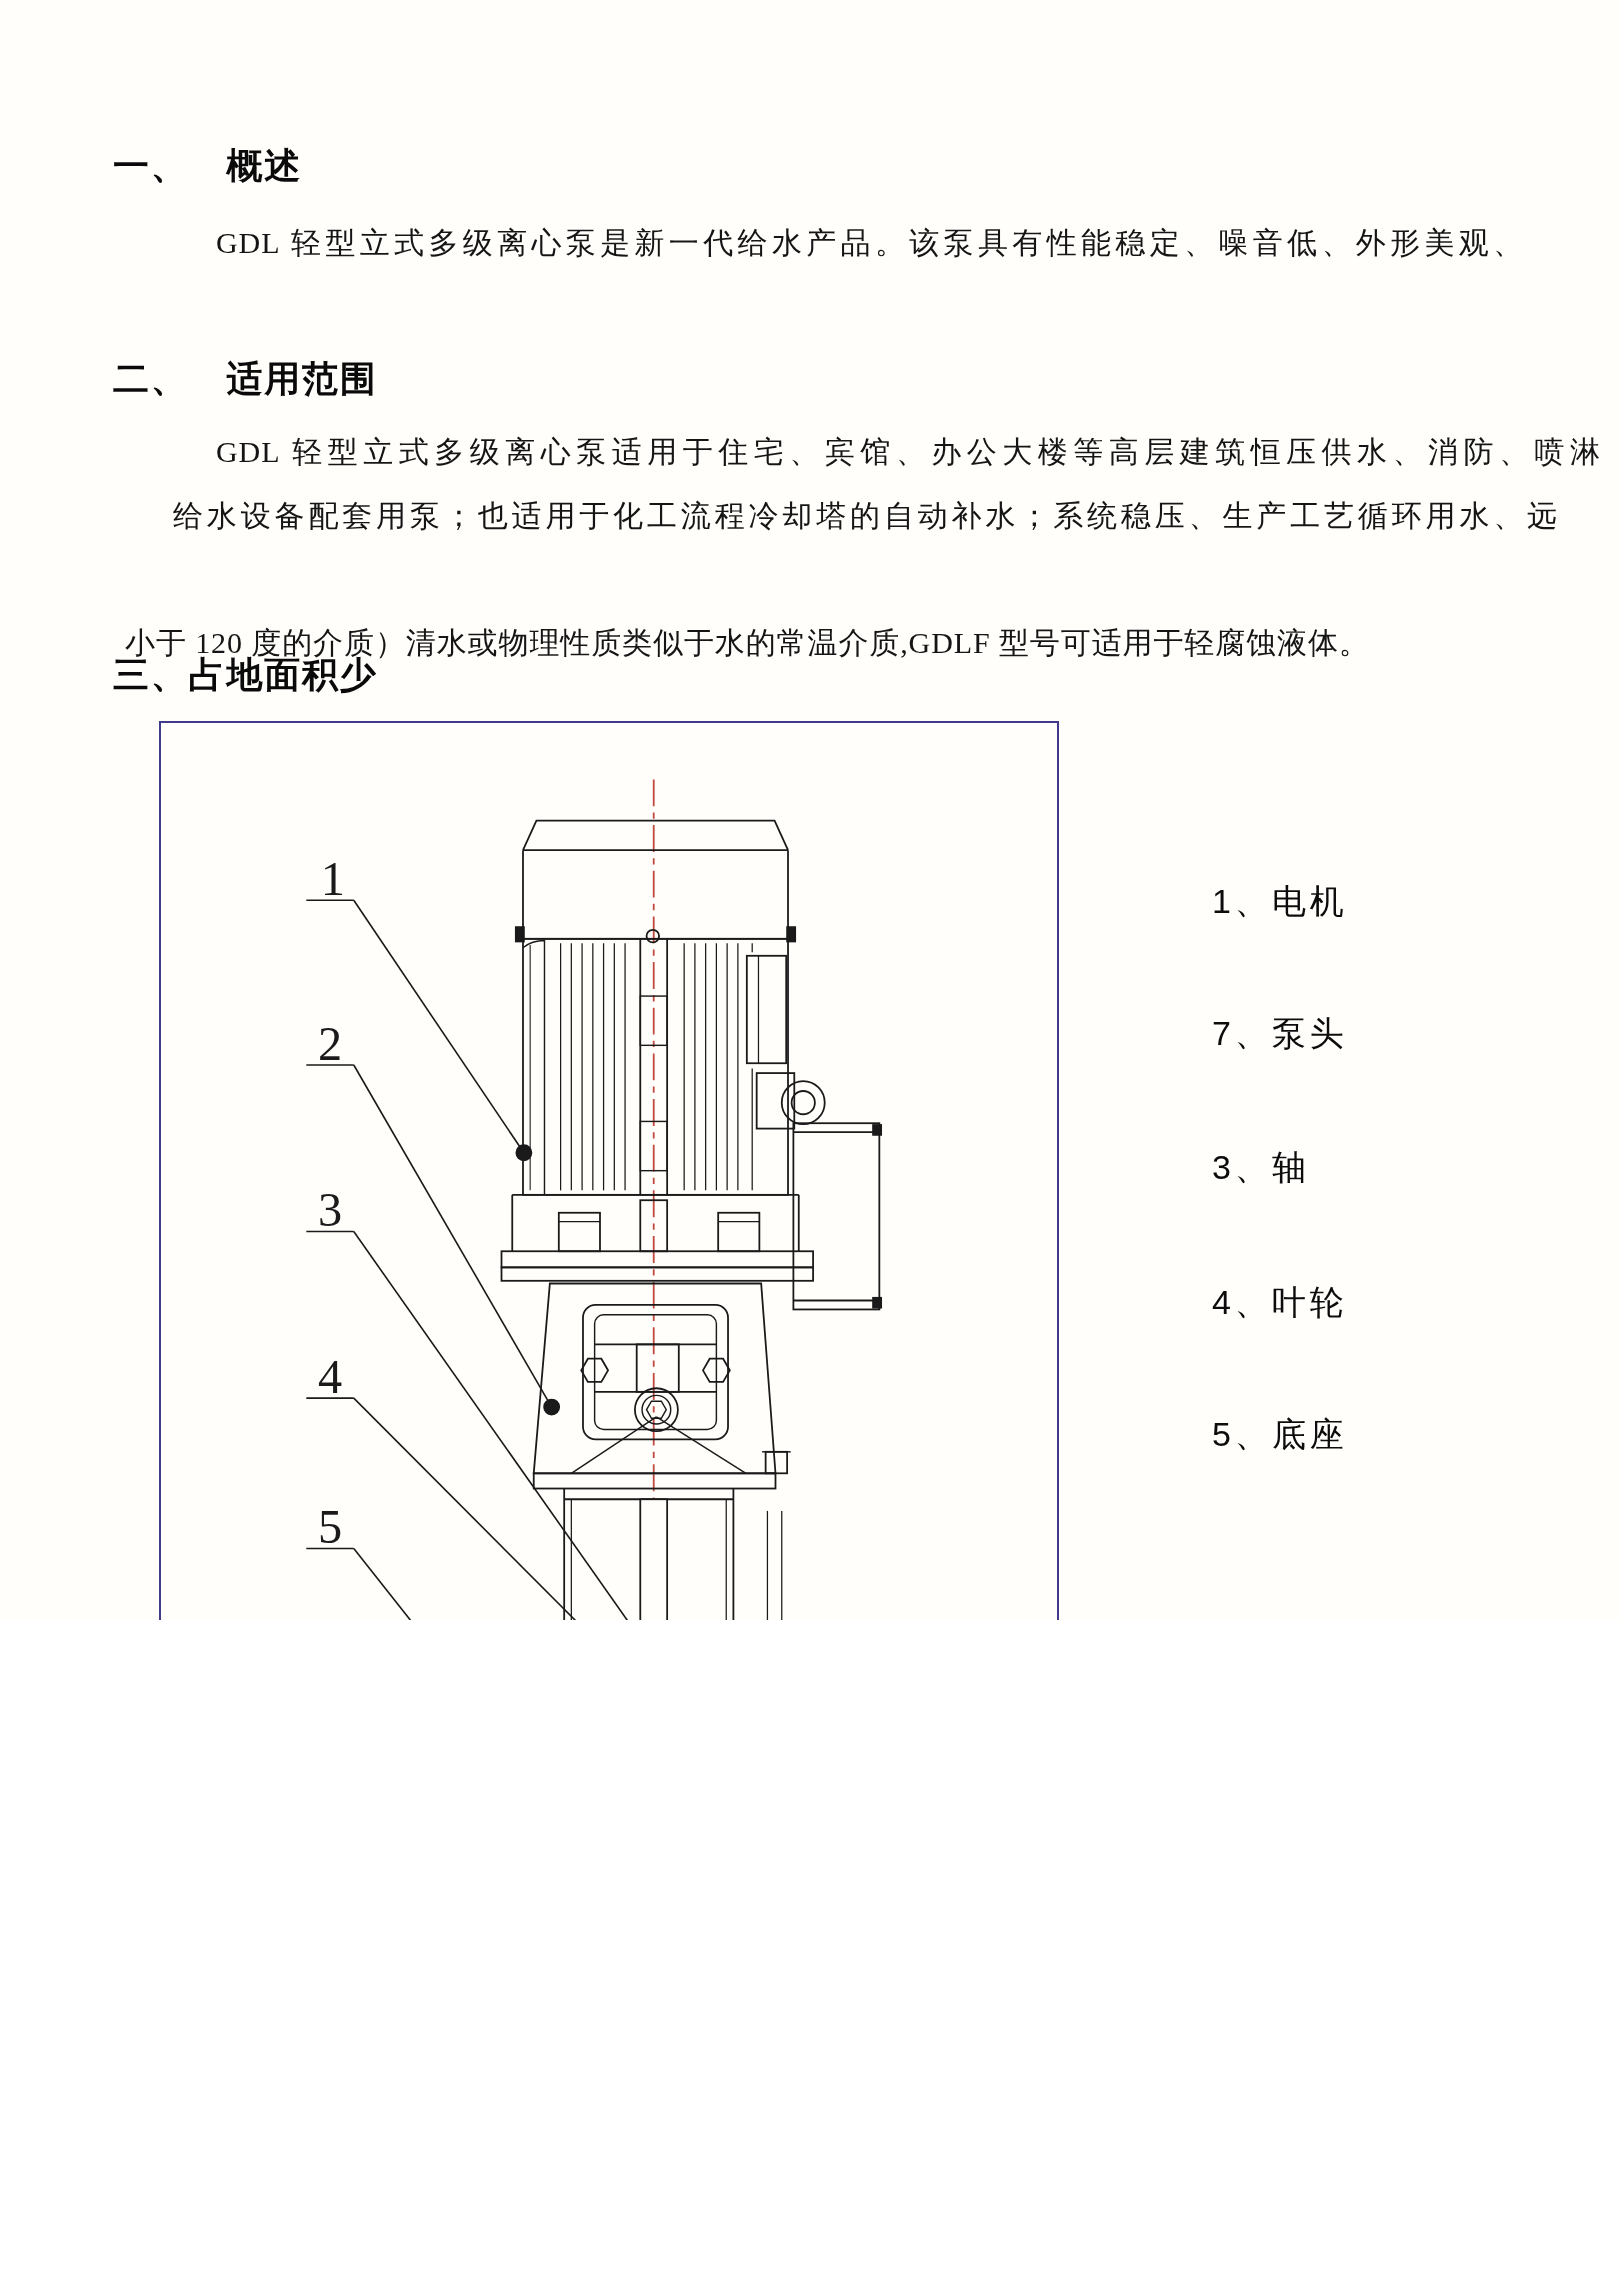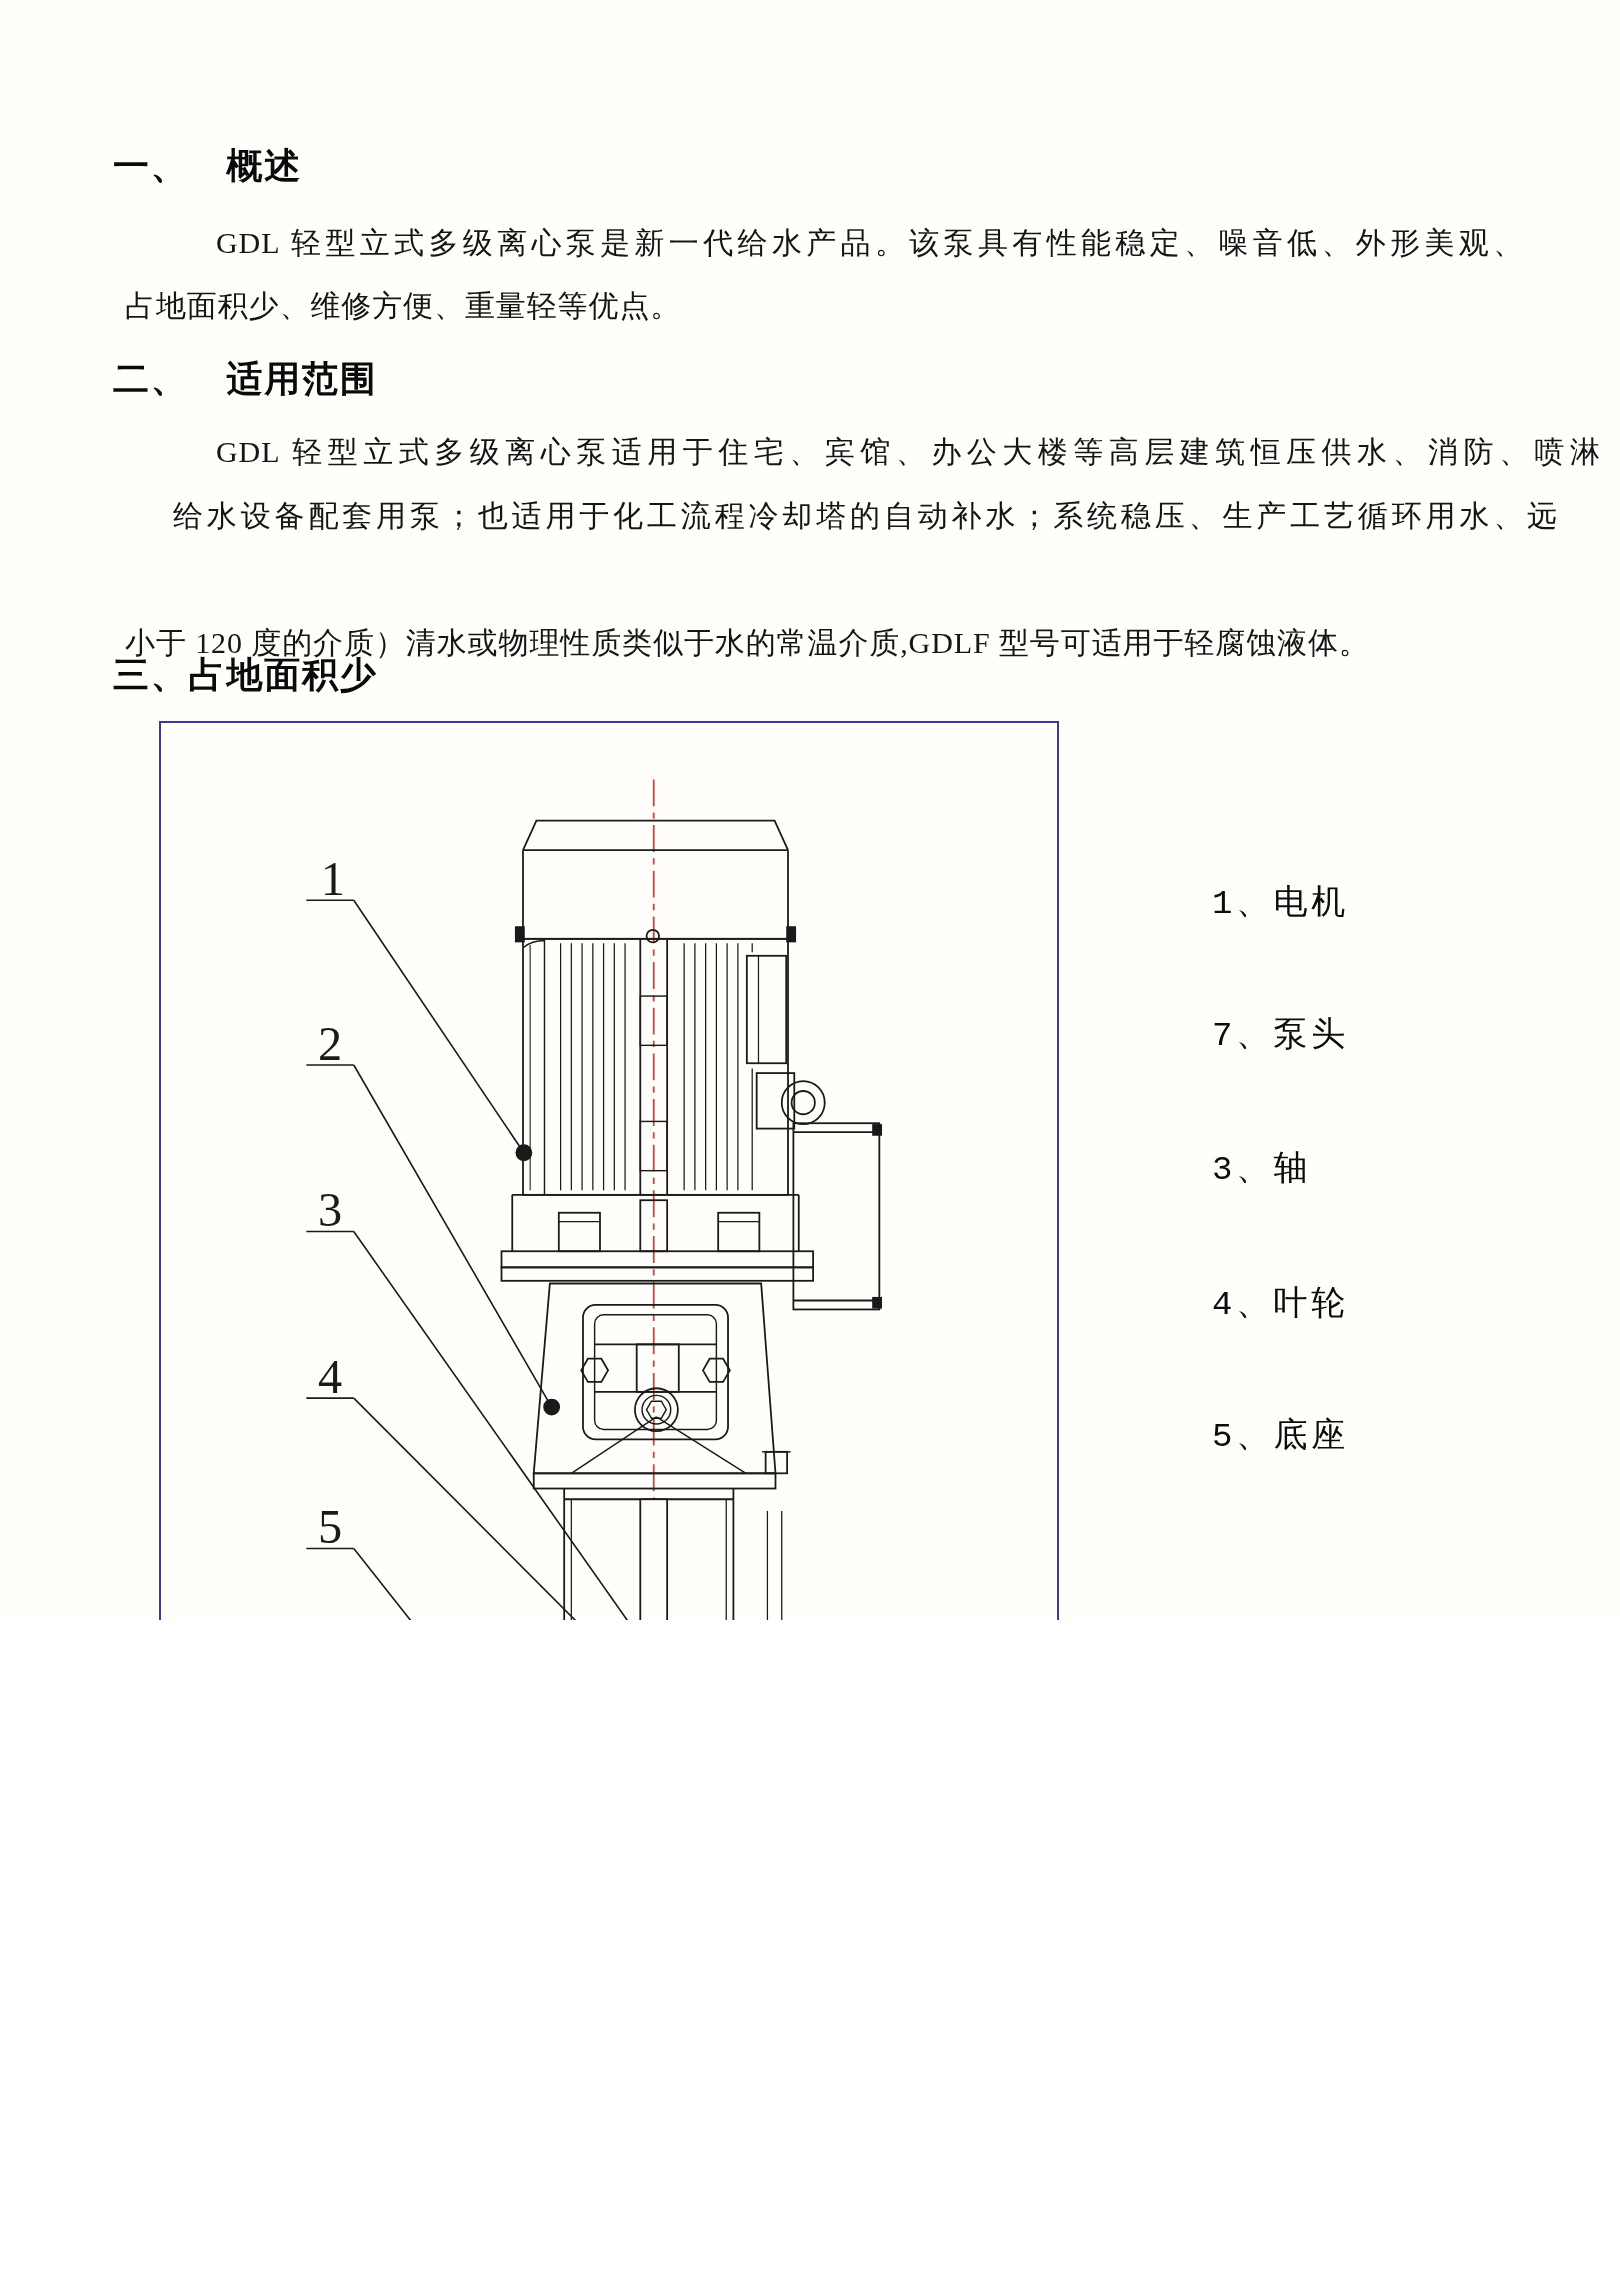--- a/index.html
+++ b/index.html
@@ -32,21 +32,21 @@
     position:absolute;left:159px;top:721px;
     width:900px;height:1238px;
     border:2.7px solid #3f3a8c;
     box-sizing:border-box;
     background:#fffefb;
   }
   #figure-box svg{position:absolute;left:0;top:0;}
   .legend-item{
     position:absolute;left:1212px;
     font-size:34px;color:#0c0c0c;letter-spacing:3.6px;
-    font-family:Liberation Mono, monospace;
+    font-family:Liberation Sans, sans-serif;
   }
   #figure-caption{
     position:absolute;left:713px;top:1979px;width:188px;
     text-align:center;font-size:39px;color:#ef4444;letter-spacing:5.4px;
   }
   text.callout-num{
     font-family:"Liberation Serif","DejaVu Serif",serif;
     font-size:54px;fill:#1a1a1a;
   }
   text.port-label{
@@ -54,21 +54,20 @@
     font-weight:bold;font-size:52px;fill:#0a0a0a;letter-spacing:8px;
   }
 </style>
 </head>
 <body>
 
 <div id="page">
 
   <div class="heading" style="top:142px">一、　概述</div>
   <div class="bodyline justified indent" style="top:225px;width:1308px">GDL 轻型立式多级离心泵是新一代给水产品。该泵具有性能稳定、噪音低、外形美观、</div>
-  <div class="bodyline" style="top:288px">占地面积少、维修方便、重量轻等优点。</div>
 
   <div class="heading" style="top:355px">二、　适用范围</div>
   <div class="bodyline justified indent" style="top:434px;width:1385px">GDL 轻型立式多级离心泵适用于住宅、宾馆、办公大楼等高层建筑恒压供水、消防、喷淋</div>
   <div class="bodyline justified" style="top:498px;width:1385px">给水设备配套用泵；也适用于化工流程冷却塔的自动补水；系统稳压、生产工艺循环用水、远</div>
   <div class="bodyline" style="top:625px">小于 120 度的介质）清水或物理性质类似于水的常温介质,GDLF 型号可适用于轻腐蚀液体。</div>
 
   <div class="heading" style="top:651px">三、占地面积少</div>
 
   <div id="figure-box">
     <svg width="895" height="1232" viewBox="0 0 999 1376">

